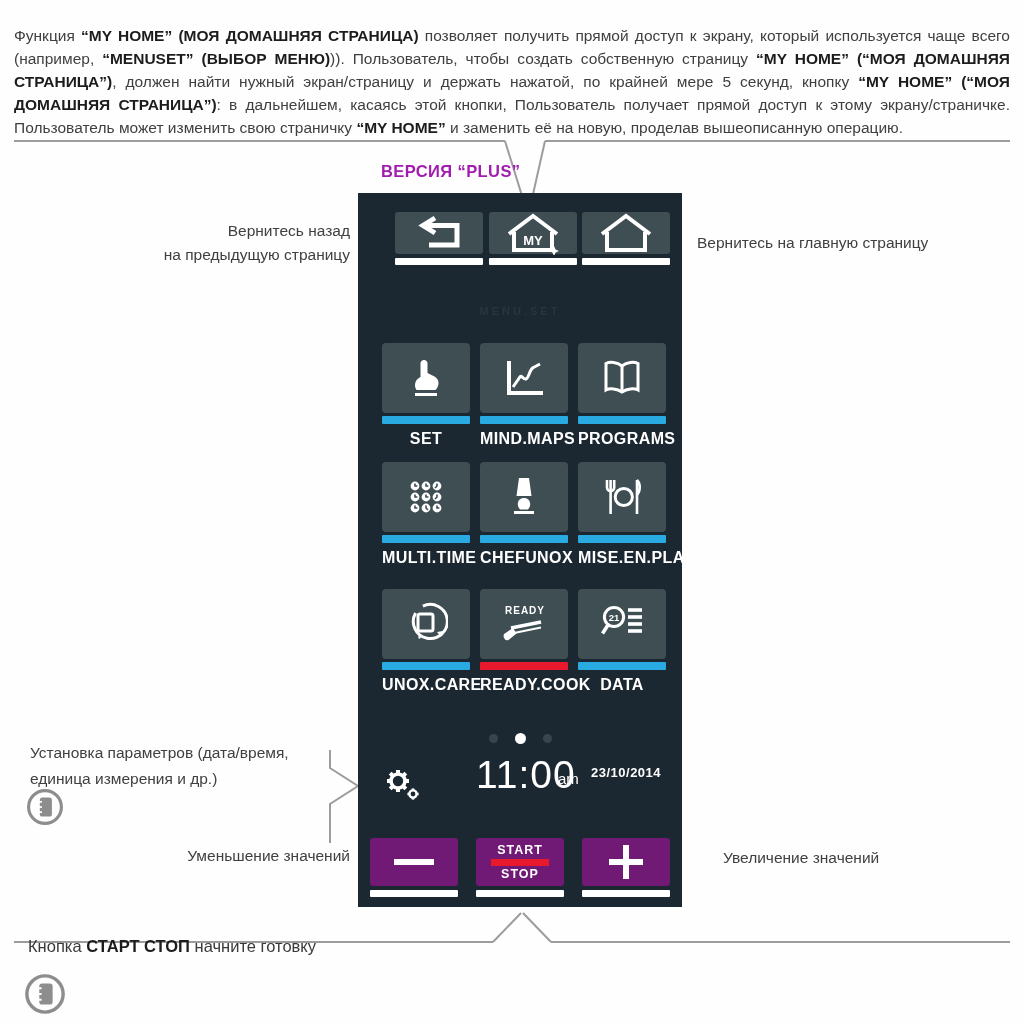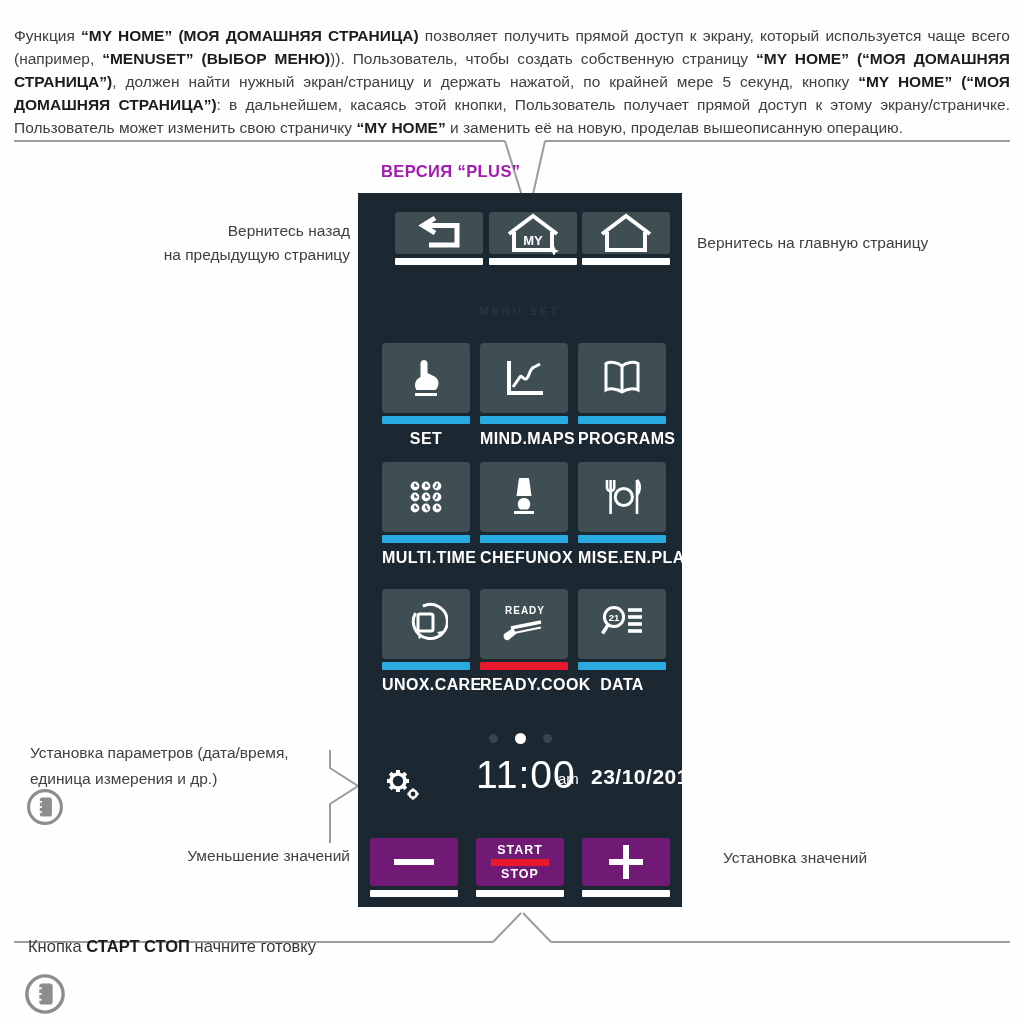--- a/index.html
+++ b/index.html
@@ -34,21 +34,21 @@
   .bar{height:8px;margin-top:3px;border-radius:1px;background:#29abe2;}
   .tlabel{margin-top:6px;text-align:center;color:#fff;font-size:16px;font-weight:bold;
           letter-spacing:.4px;white-space:nowrap;}
   .dots{position:absolute;left:0;right:0;top:540px;display:flex;justify-content:center;align-items:center;gap:17px;}
   .dot{width:9px;height:9px;border-radius:50%;background:#39444d;}
   .dot.active{width:11px;height:11px;background:#fff;}
   .status{position:absolute;left:0;right:0;top:560px;height:50px;}
   .gear{position:absolute;left:24px;top:12px;}
   .time{position:absolute;left:118px;top:0;font-size:39px;color:#fff;letter-spacing:1px;}
   .ampm{position:absolute;left:200px;top:17px;font-size:15px;color:#fff;}
-  .date{position:absolute;left:233px;top:12px;font-size:21px;font-weight:bold;color:#fff;letter-spacing:.5px;}
+  .date{position:absolute;left:233px;top:12px;font-size:13px;font-weight:bold;color:#fff;letter-spacing:.5px;}
   .ss-txt{font-size:12.5px;font-weight:bold;color:#fff;letter-spacing:1px;line-height:13px;}
   .ss-bar{width:58px;height:7px;background:#e8192d;margin:2px 0;}
 
   
   .co{position:absolute;font-size:15.5px;color:#404040;line-height:24px;}
   .co-back{left:40px;top:219px;width:310px;text-align:right;}
   .co-home{left:697px;top:231px;}
   .co-settings{left:30px;top:740px;line-height:26px;}
   .co-dec{left:40px;top:844px;width:310px;text-align:right;}
   .co-inc{left:723px;top:846px;}
@@ -323,21 +323,21 @@
   <div class="co co-home">Вернитесь на главную страницу</div>
   <div class="co co-back">
     <div>Вернитесь назад</div>
     <div>на предыдущую страницу</div>
   </div>
   <div class="co co-settings">
     <div>Установка параметров (дата/время,</div>
     <div>единица измерения и др.)</div>
   </div>
   <div class="co co-dec">Уменьшение значений</div>
-  <div class="co co-inc">Установка значений</div>
+  <div class="co co-inc">Увеличение значений</div>
 
   <svg class="note1" width="38" height="38" viewBox="0 0 44 44">
     <circle cx="22" cy="22" r="19" stroke="#8d8d8d" stroke-width="3.6" fill="none"></circle>
     <rect x="16" y="11" width="14" height="22" rx="3" fill="#8d8d8d"></rect>
     <g fill="#fff">
         <rect x="14.5" y="15" width="4" height="2"></rect>
         <rect x="14.5" y="21" width="4" height="2"></rect>
         <rect x="14.5" y="27" width="4" height="2"></rect>
       </g>
   </svg>

